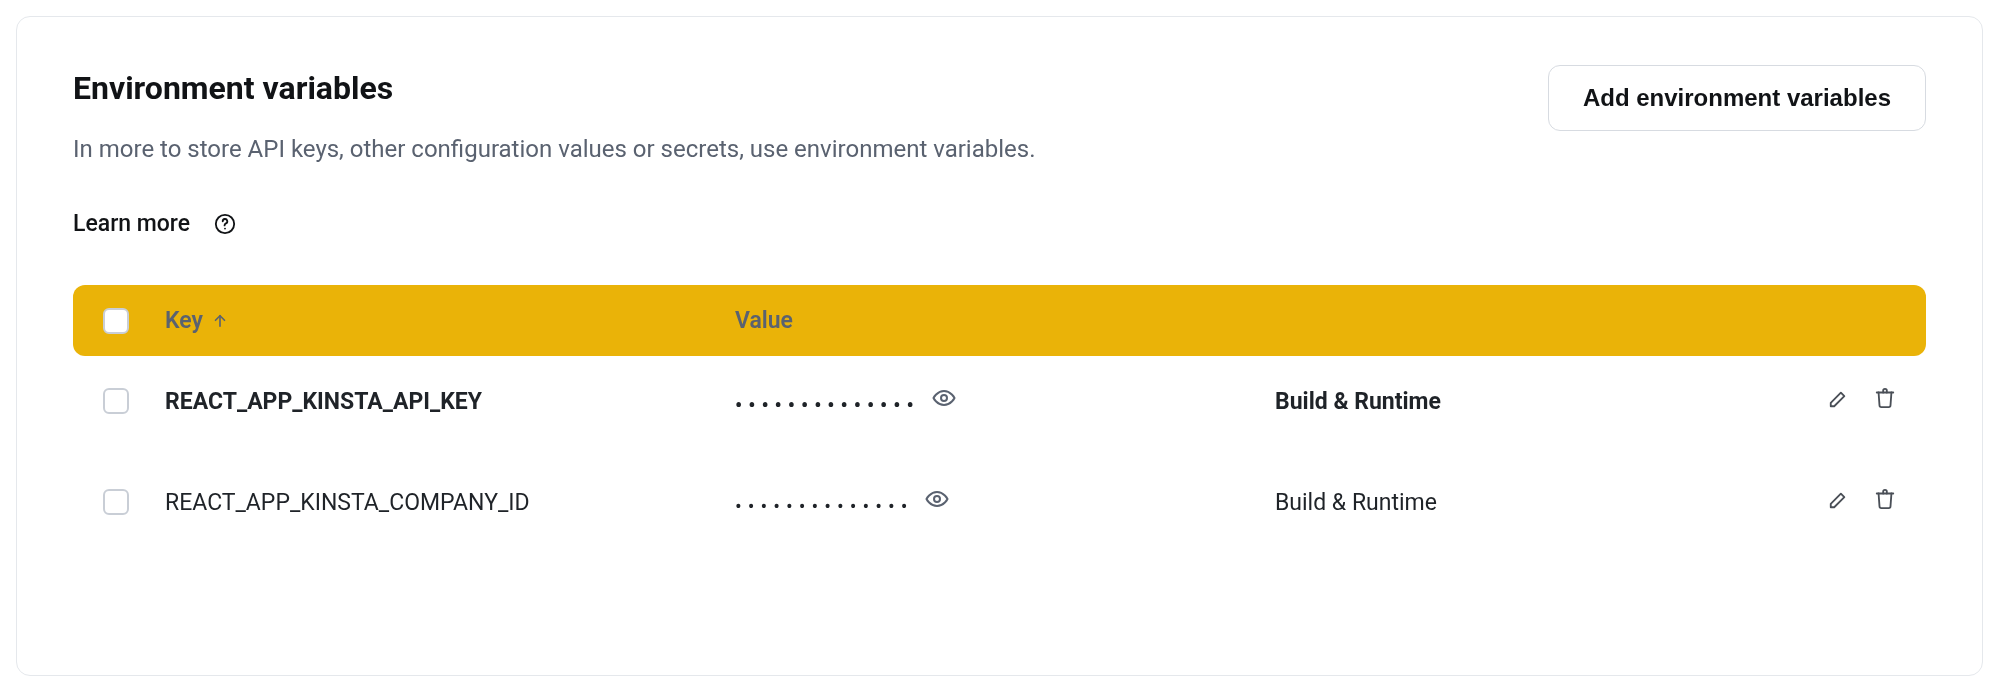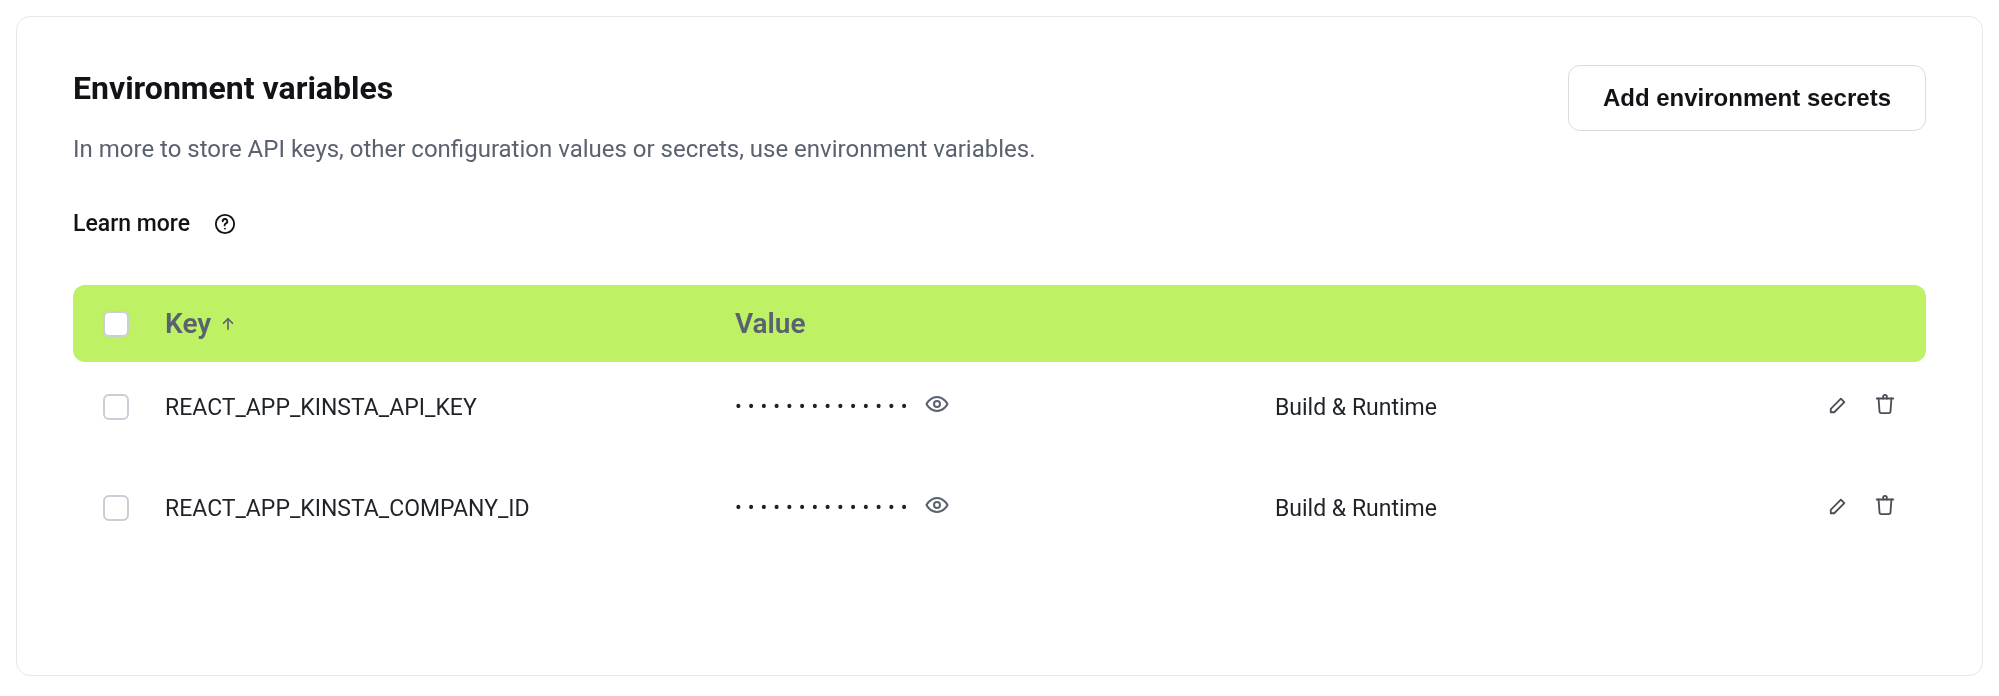--- a/index.html
+++ b/index.html
@@ -60,42 +60,42 @@
     cursor: pointer;
     white-space: nowrap;
   }
 
   .table {
     width: 100%;
   }
   .thead {
     display: flex;
     align-items: center;
-    background: #bef264;
+    background: #eab308;
     border-radius: 12px;
     padding: 22px 30px;
     color: #5a6270;
-    font-size: 28px;
+    font-size: 23px;
     font-weight: 600;
   }
   .col-check { width: 62px; display: flex; align-items: center; }
   .col-key   { flex: 0 0 570px; display: flex; align-items: center; gap: 8px; }
-  .col-value { flex: 0 0 540px; display: flex; gap: 12px; }
+  .col-value { flex: 0 0 540px; display: flex; align-items: center; gap: 12px; }
   .col-avail { flex: 1 1 auto; display: flex; align-items: center; }
   .col-actions { width: 110px; display: flex; align-items: center; justify-content: flex-end; gap: 24px; }
 
   .trow {
     display: flex;
     align-items: center;
     padding: 30px 30px;
     font-size: 23px;
     color: #1f2328;
   }
   .trow + .trow { border-top: 1px solid transparent; }
-  .trow:not(:last-child) { margin-bottom: 10px; }
+  .trow:not(:last-child) { margin-bottom: 10px; font-weight: bold; }
 
   .checkbox {
     width: 26px;
     height: 26px;
     border: 2px solid #c9ced6;
     border-radius: 6px;
     background: #fff;
     cursor: pointer;
   }
 
@@ -126,21 +126,21 @@
 </head>
 <body>
 
 <div class="panel">
   <div class="card">
 
     <div class="header-row">
       <div>
         <h2 class="title">Environment variables</h2>
       </div>
-      <button class="add-btn">Add environment secrets</button>
+      <button class="add-btn">Add environment variables</button>
     </div>
 
     <p class="desc">In more to store API keys, other configuration values or secrets, use environment variables.</p>
 
     <a class="learn-more">
       <span>Learn more</span>
       <span>
         <svg width="22" height="22" viewBox="0 0 24 24" fill="none" stroke="#111316" stroke-width="2" stroke-linecap="round" stroke-linejoin="round">
           <circle cx="12" cy="12" r="10"></circle>
           <path d="M9.5 9a2.5 2.5 0 1 1 3.5 2.3c-.9.5-1.5 1-1.5 2.2"></path>

